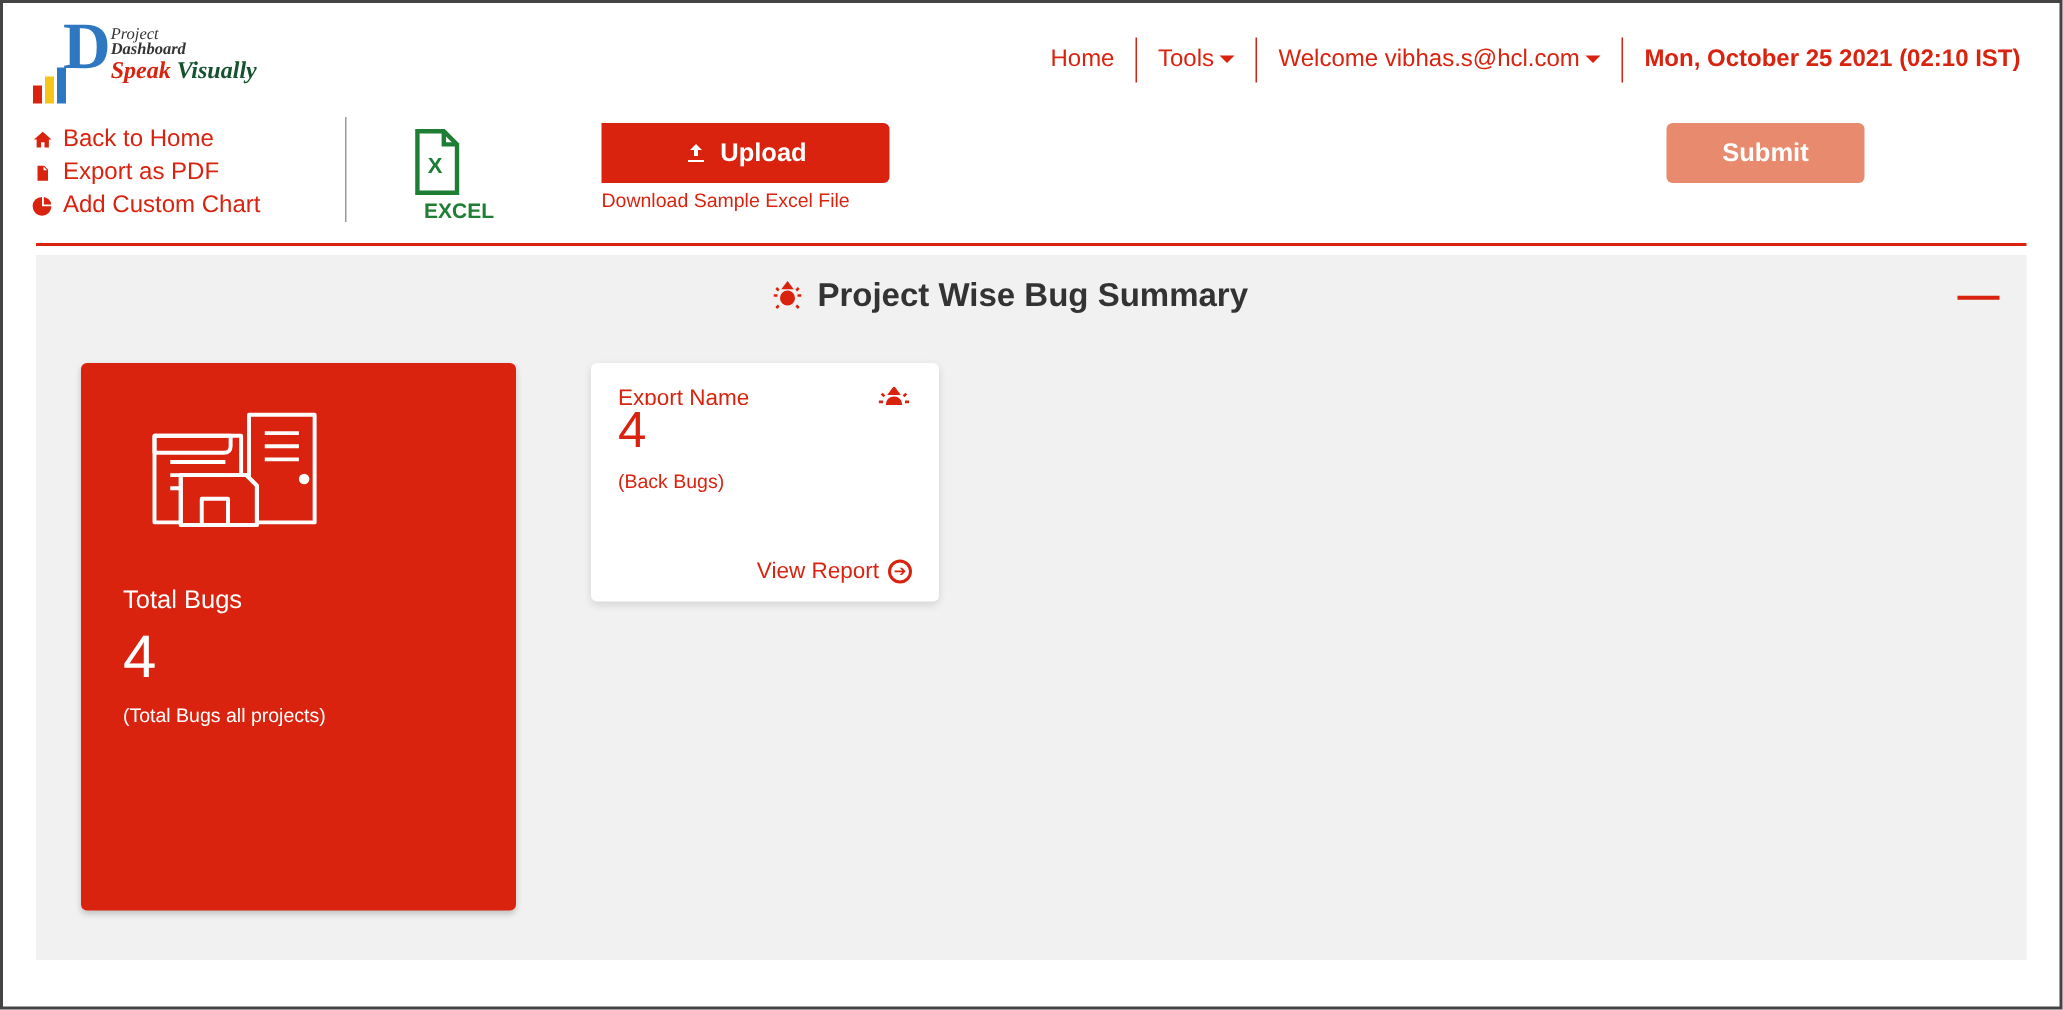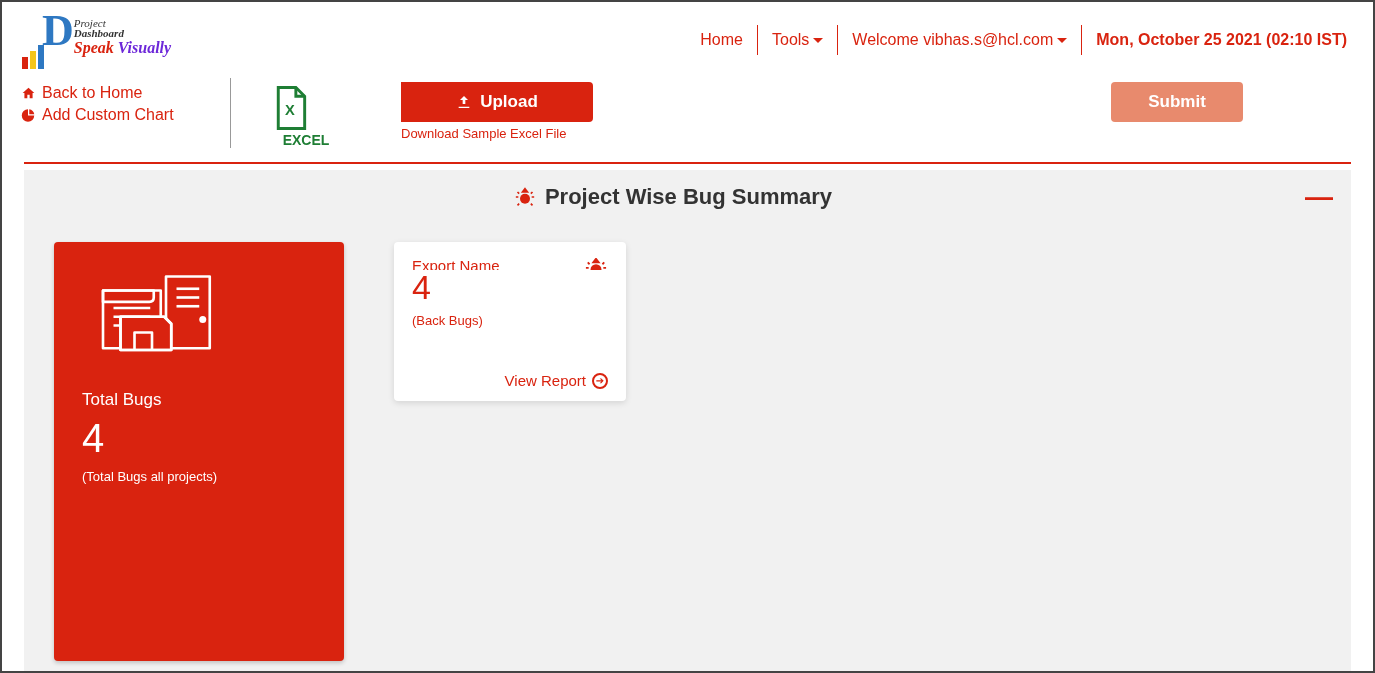--- a/index.html
+++ b/index.html
@@ -30,21 +30,21 @@
   .logo .bar.b { height:24px; background:#2e78c2; }
   .logo .pd {
     font-size: 44px; font-weight: 700; color:#2e78c2; line-height: .9;
     position: relative; margin-left:-4px;
   }
   .logo .text-stack { display:flex; flex-direction:column; margin-top:6px; margin-left:-2px;}
   .logo .proj { font-size:11px; font-style:italic; color:#333; }
   .logo .dash { font-size:11px; font-style:italic; font-weight:700; color:#333; margin-top:-2px;}
   .logo .speak { font-size:16px; font-style:italic; font-weight:700; }
   .logo .speak .s1 { color:#d9230f; }
-  .logo .speak .s2 { color:#6d28d9; }
+  .logo .speak .s2 { color:#14532d; }
 
   .topbar .spacer { flex:1; }
   .topnav {
     display:flex; align-items:center; font-size:16px;
   }
   .topnav .item {
     color:#d9230f; padding: 2px 14px; cursor:pointer;
     white-space:nowrap;
   }
   .topnav .sep {
@@ -106,21 +106,21 @@
     flex:1; text-align:center; font-size:22px; font-weight:700; color:#333;
     display:flex; justify-content:center; align-items:center; gap:10px;
   }
   .collapse-btn {
     color:#d9230f; font-size:28px; font-weight:700; cursor:pointer; line-height:14px;
   }
 
   .cards { display:flex; gap:50px; padding: 18px 30px 0; align-items:flex-start;}
 
   .card-orange {
-    width:290px; height:419px; background:#d9230f; color:#fff;
+    width:290px; height:365px; background:#d9230f; color:#fff;
     border-radius:4px; padding: 28px 28px 20px;
     box-shadow: 0 2px 4px rgba(0,0,0,.2);
   }
   .card-orange .big-icon { text-align:center; margin-bottom:30px; }
   .card-orange .title { font-size:17px; }
   .card-orange .num { font-size:40px; font-weight:400; margin:6px 0 8px;}
   .card-orange .sub { font-size:13px; }
 
   .card-white {
     width:232px; background:#fff; color:#d9230f;
@@ -185,20 +185,28 @@
 
 <div class="subhead">
   <div class="sidebar-links">
     <a>
       <span class="ico">
         <svg width="15" height="14" viewBox="0 0 24 24" fill="#d9230f">
             <path d="M12 3l10 9h-3v9h-5v-6H10v6H5v-9H2z"></path>
           </svg>
       </span>
       <span>Back to Home</span>
+    </a>
+    <a>
+      <span class="ico">
+        <svg width="12" height="15" viewBox="0 0 24 24" fill="#d9230f">
+            <path d="M6 2h9l5 5v15H6zM14 3v5h5"></path>
+          </svg>
+      </span>
+      <span>Export as PDF</span>
     </a>
     <a>
       <span class="ico">
         <svg width="16" height="15" viewBox="0 0 24 24" fill="#d9230f">
             <path d="M12 2a10 10 0 1 0 10 10H12z"></path>
             <path d="M14 2v8h8A10 10 0 0 0 14 2z"></path>
           </svg>
       </span>
       <span>Add Custom Chart</span>
     </a>

